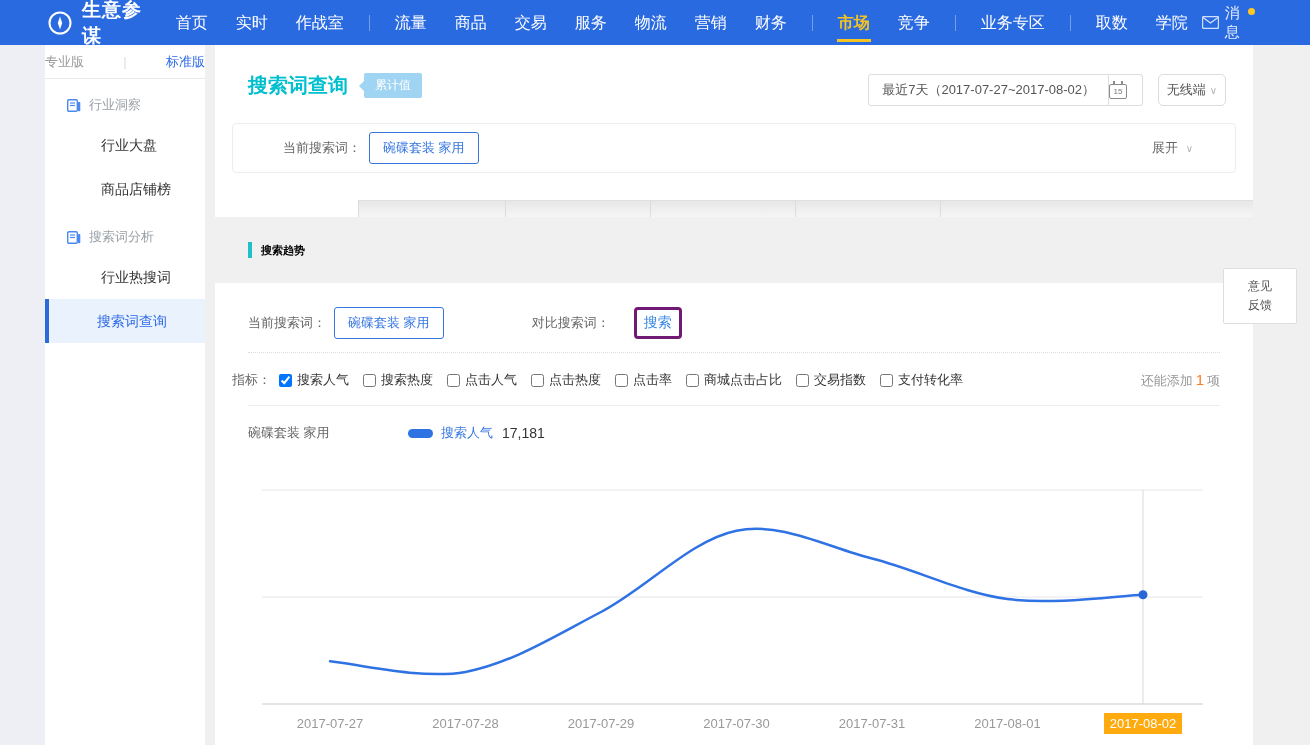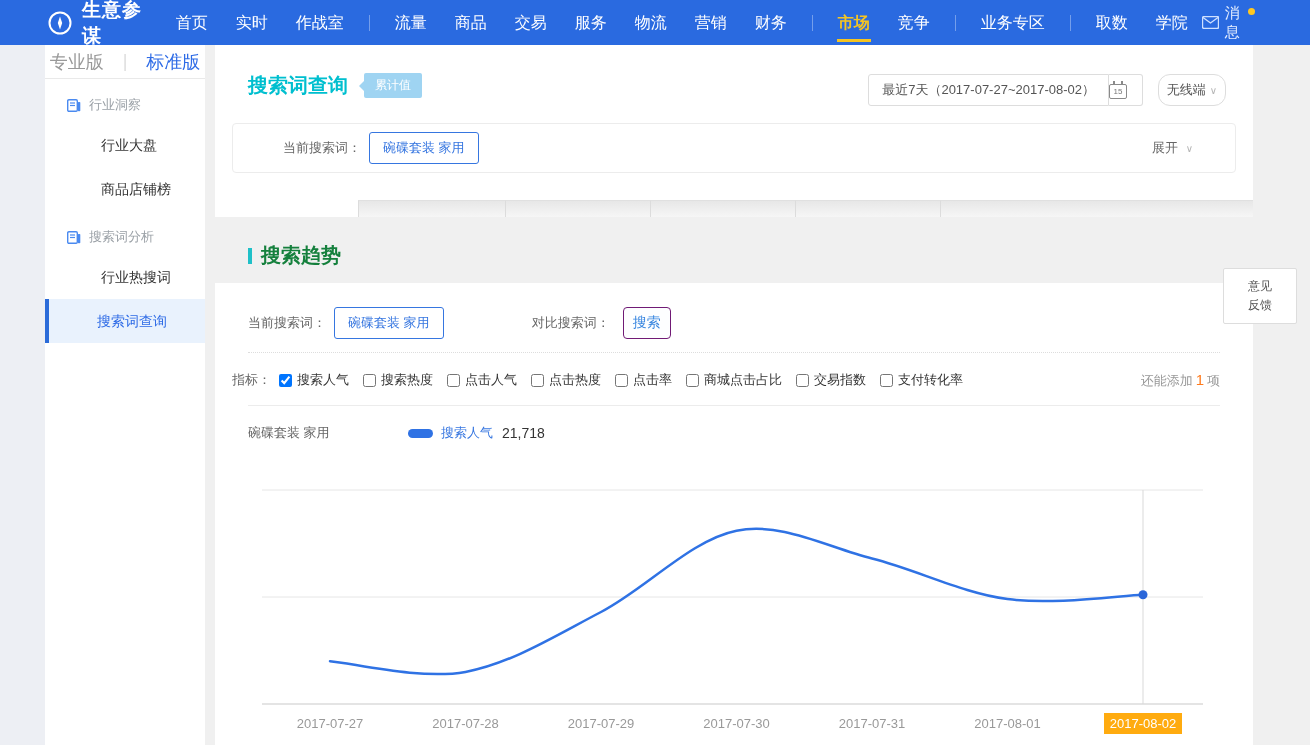--- a/index.html
+++ b/index.html
@@ -16,73 +16,73 @@
   #nav-items{display:flex;align-items:center;height:100%;margin-left:14px;flex:1}
   .nav-item{padding:0 14px;font-size:16px;height:45px;line-height:45px;cursor:pointer;position:relative;white-space:nowrap}
   .nav-item.active{color:#f5c422;font-weight:bold}
   .nav-item.active::after{content:"";position:absolute;left:13px;right:13px;bottom:3px;height:3px;background:#f5c422}
   .nav-divider{width:1px;height:16px;background:rgba(255,255,255,.35);margin:0 11px}
   .nav-msg{display:flex;align-items:center;gap:6px;font-size:15px;position:relative;margin-right:62px;cursor:pointer;color:#e8f0ff}
   .msg-dot{position:absolute;top:4px;right:-7px;width:7px;height:7px;border-radius:50%;background:#ffc821}
   
   #left-strip{position:absolute;top:45px;left:0;width:45px;height:700px;background:#edeff4}
   #sidebar{position:absolute;top:45px;left:45px;width:160px;height:700px;background:#fff}
-  .version-row{height:33px;display:flex;align-items:center;justify-content:center;gap:19px;border-bottom:1px solid #e9e9e9;font-size:18px}
+  .version-row{height:33px;display:flex;align-items:center;justify-content:space-between;gap:19px;border-bottom:1px solid #e9e9e9;font-size:13px}
   .version-pro{color:#999;cursor:pointer}
   .version-sep{color:#ddd}
   .version-std{color:#2e6be6;cursor:pointer}
   .section-head{display:flex;align-items:center;gap:8px;padding:17px 0 9px 22px;color:#9aa0a6;font-size:13px}
   .side-item{height:44px;line-height:44px;padding-left:52px;font-size:14px;color:#333;cursor:pointer;border-left:4px solid transparent}
   .side-item.active{background:#e9f2fd;color:#2e6be6;border-left:4px solid #2b6bd8;padding-left:48px}
   
   #content{position:absolute;left:215px;top:45px;width:1038px;height:700px}
   .header-card{position:absolute;top:0;left:0;width:1038px;height:155px;background:#fff}
   .page-title-row{position:absolute;top:27px;left:33px;display:flex;align-items:center}
   .page-title{font-size:20px;font-weight:bold;color:#00bfcf}
   .badge{margin-left:16px;background:#9fd4f2;color:#fff;font-size:12px;padding:4px 11px;border-radius:2px;position:relative}
   .badge::before{content:"";position:absolute;left:-5px;top:50%;margin-top:-5px;border-top:5px solid transparent;border-bottom:5px solid transparent;border-right:5px solid #9fd4f2}
   .date-group{position:absolute;top:29px;right:110px;display:flex;cursor:pointer}
   .date-btn{height:30px;line-height:30px;padding:0 13px;border:1px solid #ddd;border-radius:3px 0 0 3px;font-size:13px;color:#555;background:#fff}
   .cal-btn{width:33px;height:30px;border:1px solid #ddd;border-left:none;border-radius:0 3px 3px 0;display:flex;align-items:center;justify-content:flex-start;background:#fff}
   .cal-icon{width:16px;height:13px;border:1px solid #8a8a8a;border-radius:2px;position:relative;display:flex;align-items:center;justify-content:center;font-size:8px;color:#777;margin-top:3px}
   .cal-icon::before,.cal-icon::after{content:"";position:absolute;top:-4px;width:2px;height:4px;background:#8a8a8a}
   .cal-icon::before{left:3px}
   .cal-icon::after{right:3px}
-  .terminal-btn{position:absolute;top:29px;right:27px;width:66px;height:30px;line-height:30px;border:1px solid #ddd;border-radius:12px;background:#fff;font-size:13px;color:#555;text-align:center;cursor:pointer}
+  .terminal-btn{position:absolute;top:29px;right:27px;width:66px;height:30px;line-height:30px;border:1px solid #ddd;border-radius:5px;background:#fff;font-size:13px;color:#555;text-align:center;cursor:pointer}
   .chev{color:#b5b5b5;font-size:10px;margin-left:4px}
   .filter-box{position:absolute;left:17px;right:17px;top:78px;height:48px;border:1px solid #ececec;border-radius:4px;display:flex;align-items:center;background:#fff}
   .filter-label{margin-left:50px;font-size:13px;color:#666}
   .term-tag{margin-left:8px;border:1px solid #3676e0;color:#3676e0;font-size:13px;padding:6px 13px;border-radius:3px;background:#fff;cursor:pointer}
   .expand{margin-left:auto;margin-right:42px;font-size:13px;color:#666;cursor:pointer}
   
   .tabstrip{position:absolute;top:155px;left:0;width:1038px;height:17px;display:flex}
   .tabseg{height:17px;box-sizing:border-box;cursor:pointer}
   .tabseg:first-child{background:#fff}
   .tabseg + .tabseg{background:linear-gradient(#e7e7e7,#f6f6f6);border-left:1px solid #dcdcdc;border-top:1px solid #e0e0e0}
   .tabseg:nth-child(1){width:143px}
   .tabseg:nth-child(2){width:147px}
   .tabseg:nth-child(3){width:145px}
   .tabseg:nth-child(4){width:145px}
   .tabseg:nth-child(5){width:145px}
   .tabseg:nth-child(6){width:313px}
   
   .section-title{position:absolute;top:197px;left:33px;display:flex;align-items:center;gap:9px}
   .tbar{width:4px;height:16px;background:#1fc0c8}
-  .section-title-text{font-size:20px;font-weight:bold;color:#15803d}
+  .section-title-text{font-size:11px;font-weight:bold;color:#000000}
   
   .trend-card{position:absolute;top:238px;left:0;width:1038px;height:462px;background:#fff}
   .row1{position:absolute;top:23px;left:33px;right:33px;height:34px;display:flex;align-items:center}
   .lbl{font-size:13px;color:#666}
   .compare-label{margin-left:88px}
   .search-input-wrap{margin-left:8px;width:178px;height:28px;border:1px solid #ccc;border-radius:3px;display:flex;align-items:center;padding:0 8px;gap:7px;background:#fff}
   .mag{width:9px;height:9px;border:2px solid #444;border-radius:50%;position:relative;flex:none}
   .mag::after{content:"";position:absolute;width:6px;height:2px;background:#444;transform:rotate(45deg);right:-5px;bottom:-2px}
   .search-input{border:none;outline:none;flex:1;font-size:13px;color:#333;font-family:"Liberation Sans","DejaVu Sans",sans-serif}
   .search-input::placeholder{color:#b3b3b3}
-  .search-btn{margin-left:13px;width:48px;height:32px;border:1px solid #701a75;border-radius:4px;background:#fdfeff;color:#3a87e0;font-size:14px;cursor:pointer;font-family:"Liberation Sans","DejaVu Sans",sans-serif}
+  .search-btn{margin-left:24px;width:48px;height:32px;border:3px solid #701a75;border-radius:4px;background:#fdfeff;color:#3a87e0;font-size:14px;cursor:pointer;font-family:"Liberation Sans","DejaVu Sans",sans-serif}
   .dotted-div{position:absolute;top:69px;left:33px;right:33px;border-top:1px dotted #ddd}
   .metrics-row{position:absolute;top:83px;left:17px;right:33px;height:28px;display:flex;align-items:center;font-size:13px;color:#333}
   .metric{display:flex;align-items:center;margin-left:14px;cursor:pointer}
   .metric:first-of-type{margin-left:8px}
   .metric input{margin:0 5px 0 0}
   .add-more{margin-left:auto;color:#999;font-size:13px}
   .add-more b{color:#ff7a1c;font-weight:normal;font-size:15px;margin:0 3px}
   .solid-div{position:absolute;top:122px;left:33px;right:33px;border-top:1px solid #ececec}
   .legend-row{position:absolute;top:137px;left:33px;height:26px;display:flex;align-items:center}
   .legend-term{font-size:13px;color:#666;width:160px}
@@ -262,21 +262,21 @@
             <span>支付转化率</span>
           </label>
         </span>
       <span class="add-more"><span>还能添加</span><b>1</b><span>项</span></span>
     </div>
     <div class="solid-div"></div>
     <div class="legend-row">
       <span class="legend-term">碗碟套装 家用</span>
       <span class="pill"></span>
       <span class="legend-metric">搜索人气</span>
-      <span class="legend-value">21,718</span>
+      <span class="legend-value">17,181</span>
     </div>
     <div class="chart-wrap">
       <svg id="trend-svg" width="1038" height="265" viewBox="0 0 1038 265">
           <line x1="47" x2="988" y1="224" y2="224" stroke="#c9c9c9" stroke-width="1"></line>
           <line x1="47" x2="988" y1="117" y2="117" stroke="#e6e6e6" stroke-width="1"></line>
           <line x1="47" x2="988" y1="10" y2="10" stroke="#e6e6e6" stroke-width="1"></line>
           <line x1="928" x2="928" y1="10" y2="224" stroke="#d9d9d9" stroke-width="1"></line>
           <path d="M115,181.2C137.6,183.0 205.3,200.1 250.5,191.9C295.7,183.7 340.8,155.5 386,132.0C431.2,108.4 476.3,59.6 521.5,50.7C566.7,41.7 611.8,67.1 657,78.5C702.2,89.9 747.3,113.1 792.5,119.1C837.7,125.2 905.4,115.5 928,114.7" fill="none" stroke="#2f72e4" stroke-width="2.5" stroke-linecap="round"></path>
           <circle cx="928" cy="114.73159999999999" r="4.5" fill="#2a66d9"></circle>
           <text x="115" y="248" text-anchor="middle" font-size="13" font-family="Liberation Sans, DejaVu Sans, sans-serif" fill="#999999">2017-07-27</text>

